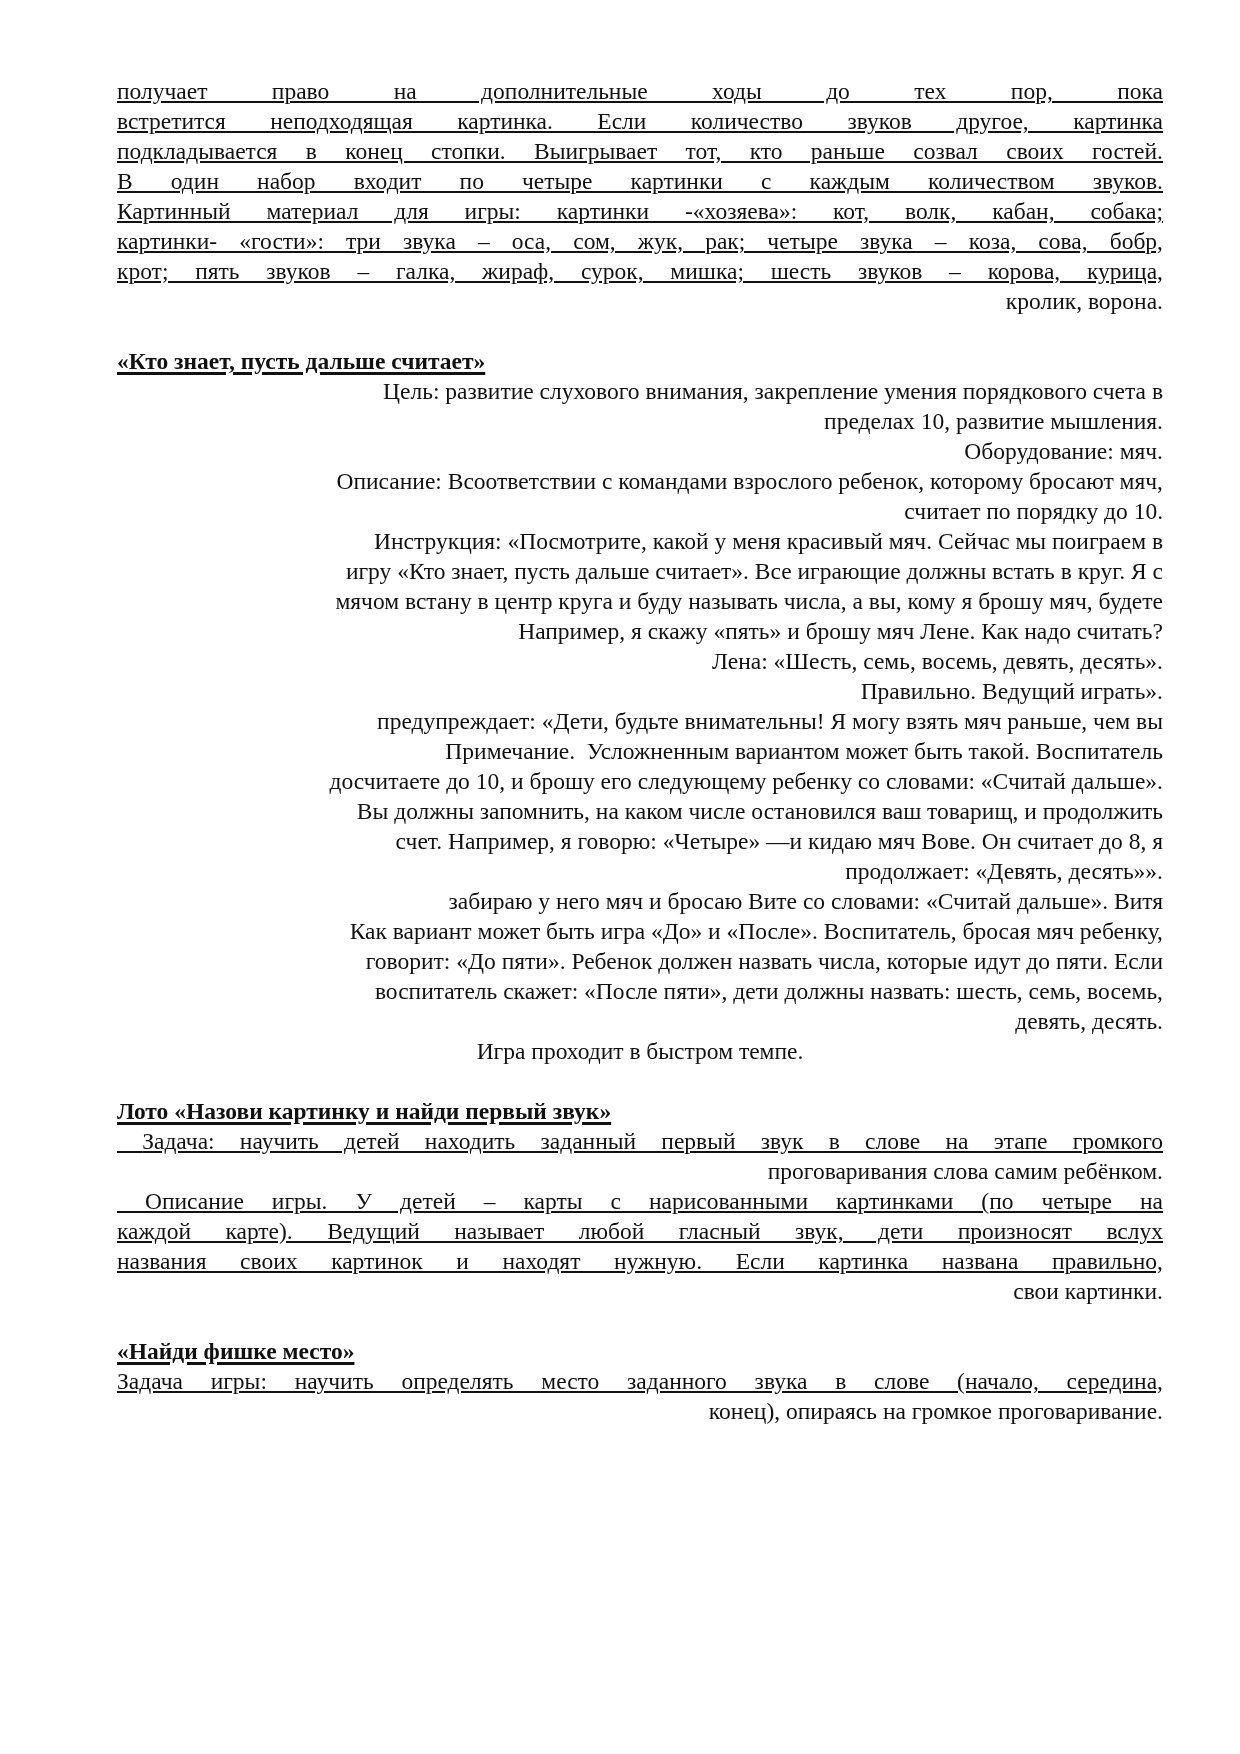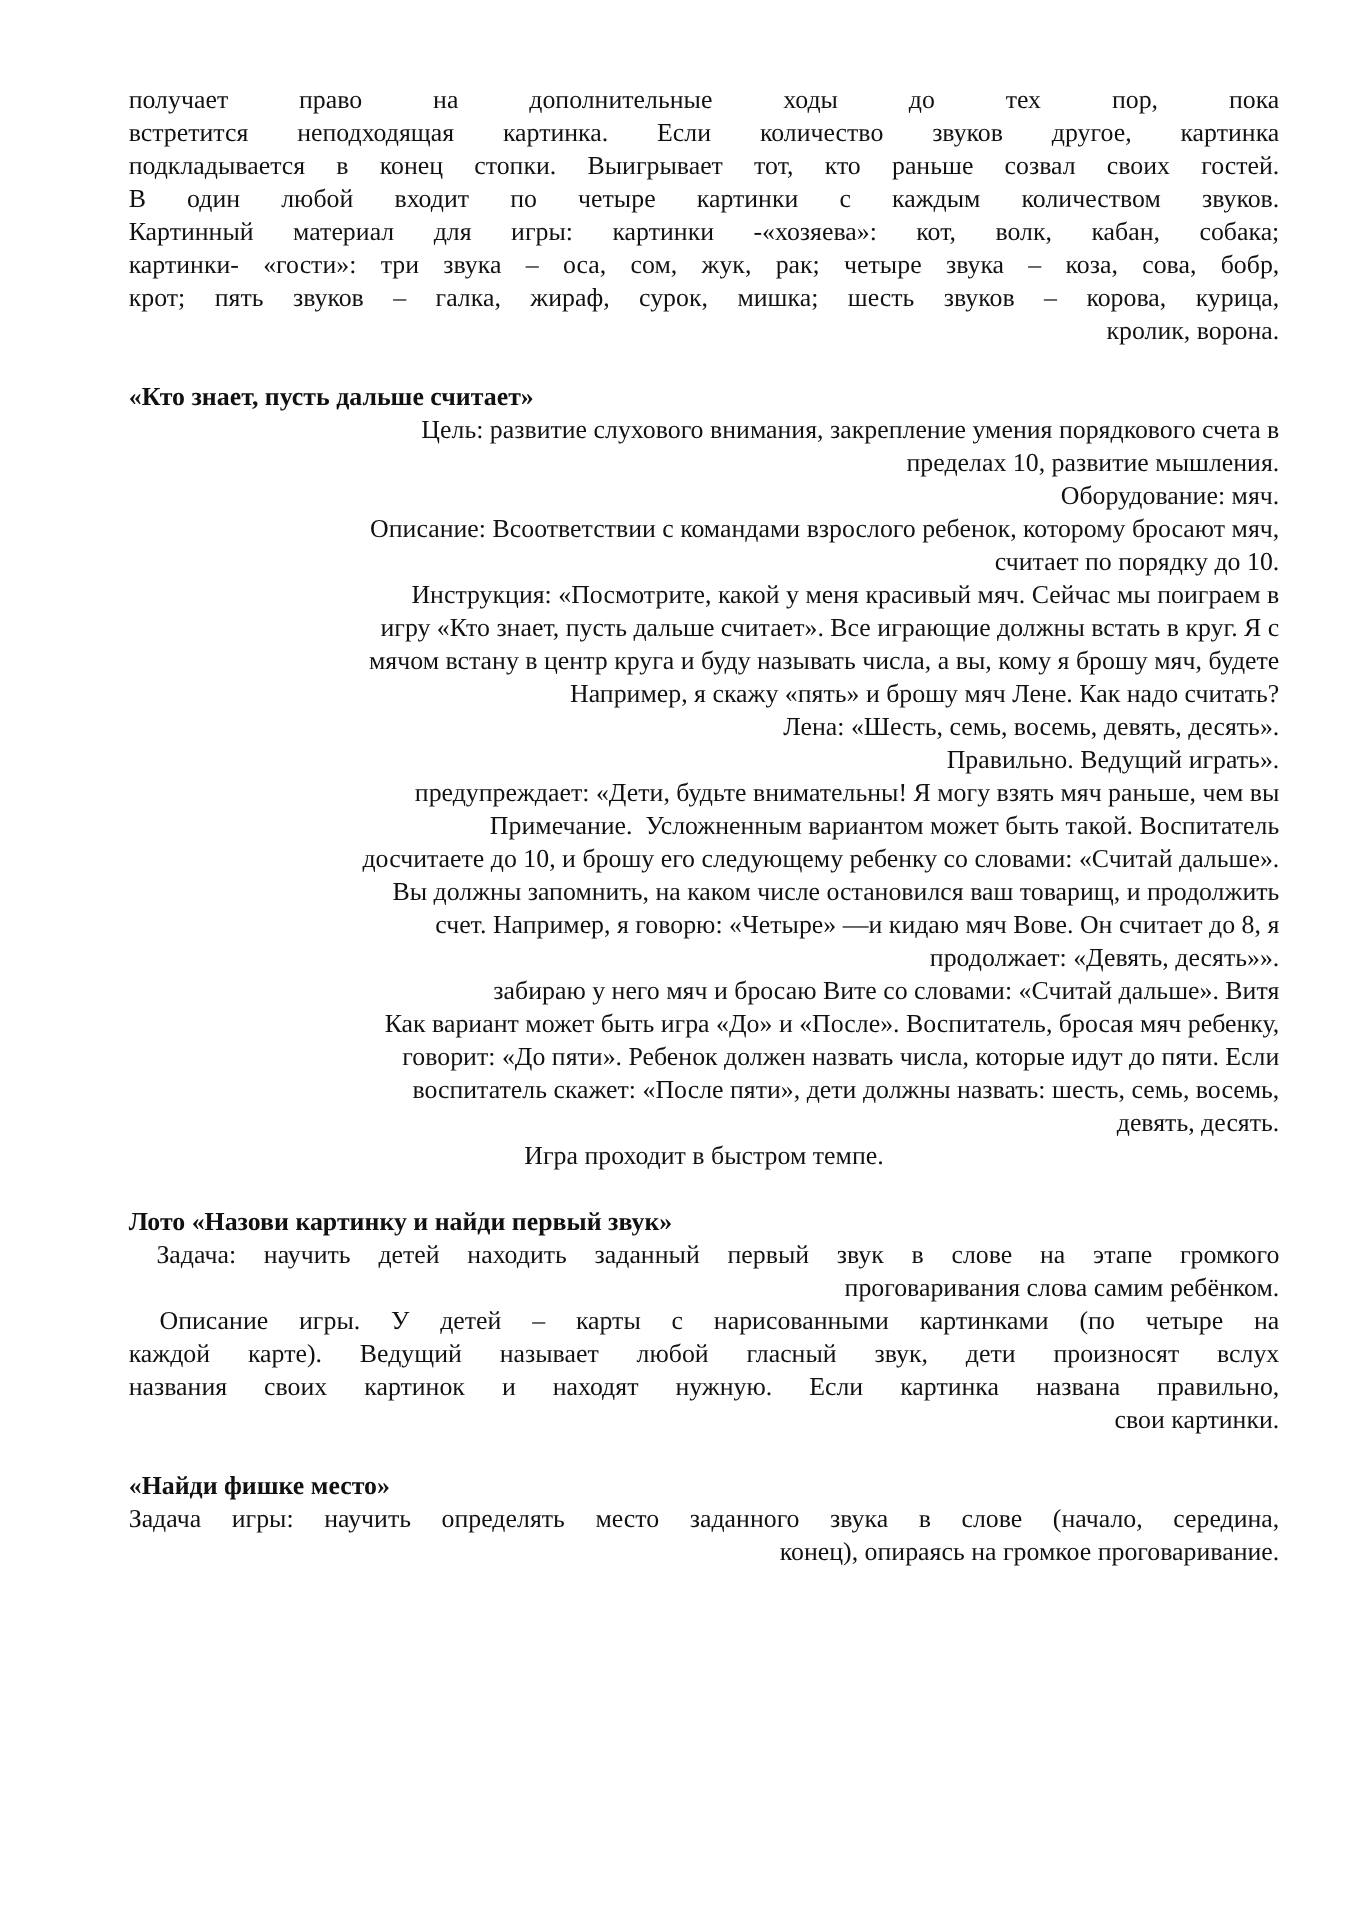--- a/index.html
+++ b/index.html
@@ -15,42 +15,44 @@
       color: #111111;
     }
     .line { white-space: nowrap; height: 30px; text-align: right; }
     .justify {
       display: block;
       text-align: justify;
       text-align-last: justify;
       white-space: normal;
       height: 30px;
       overflow: hidden;
+      text-decoration: underline;
     }
     .blank { height: 30px; }
     .heading {
       font-weight: bold;
+      text-decoration: underline;
       text-decoration-thickness: 3px;
       text-underline-offset: 3px;
       height: 30px;
       white-space: nowrap;
     }
     .b { font-weight: normal; }
     .center { text-align: center; }
   </style>
 </head>
 <body>
 
 <div class="page">
 
   <div>
     <div class="justify">получает право на дополнительные ходы до тех пор, пока</div>
     <div class="justify">встретится неподходящая картинка. Если количество звуков другое, картинка</div>
     <div class="justify">подкладывается в конец стопки. Выигрывает тот, кто раньше созвал своих гостей.</div>
-    <div class="justify">В один любой входит по четыре картинки с каждым количеством звуков.</div>
+    <div class="justify">В один набор входит по четыре картинки с каждым количеством звуков.</div>
     <div class="justify">Картинный материал для игры: картинки -«хозяева»: кот, волк, кабан, собака;</div>
     <div class="justify">картинки- «гости»: три звука – оса, сом, жук, рак; четыре звука – коза, сова, бобр,</div>
     <div class="justify">крот; пять звуков – галка, жираф, сурок, мишка; шесть звуков – корова, курица,</div>
     <div class="line">кролик, ворона.</div>
   </div>
 
   <div class="blank"></div>
 
   <div>
     <div class="heading">«Кто знает, пусть дальше считает»</div>

